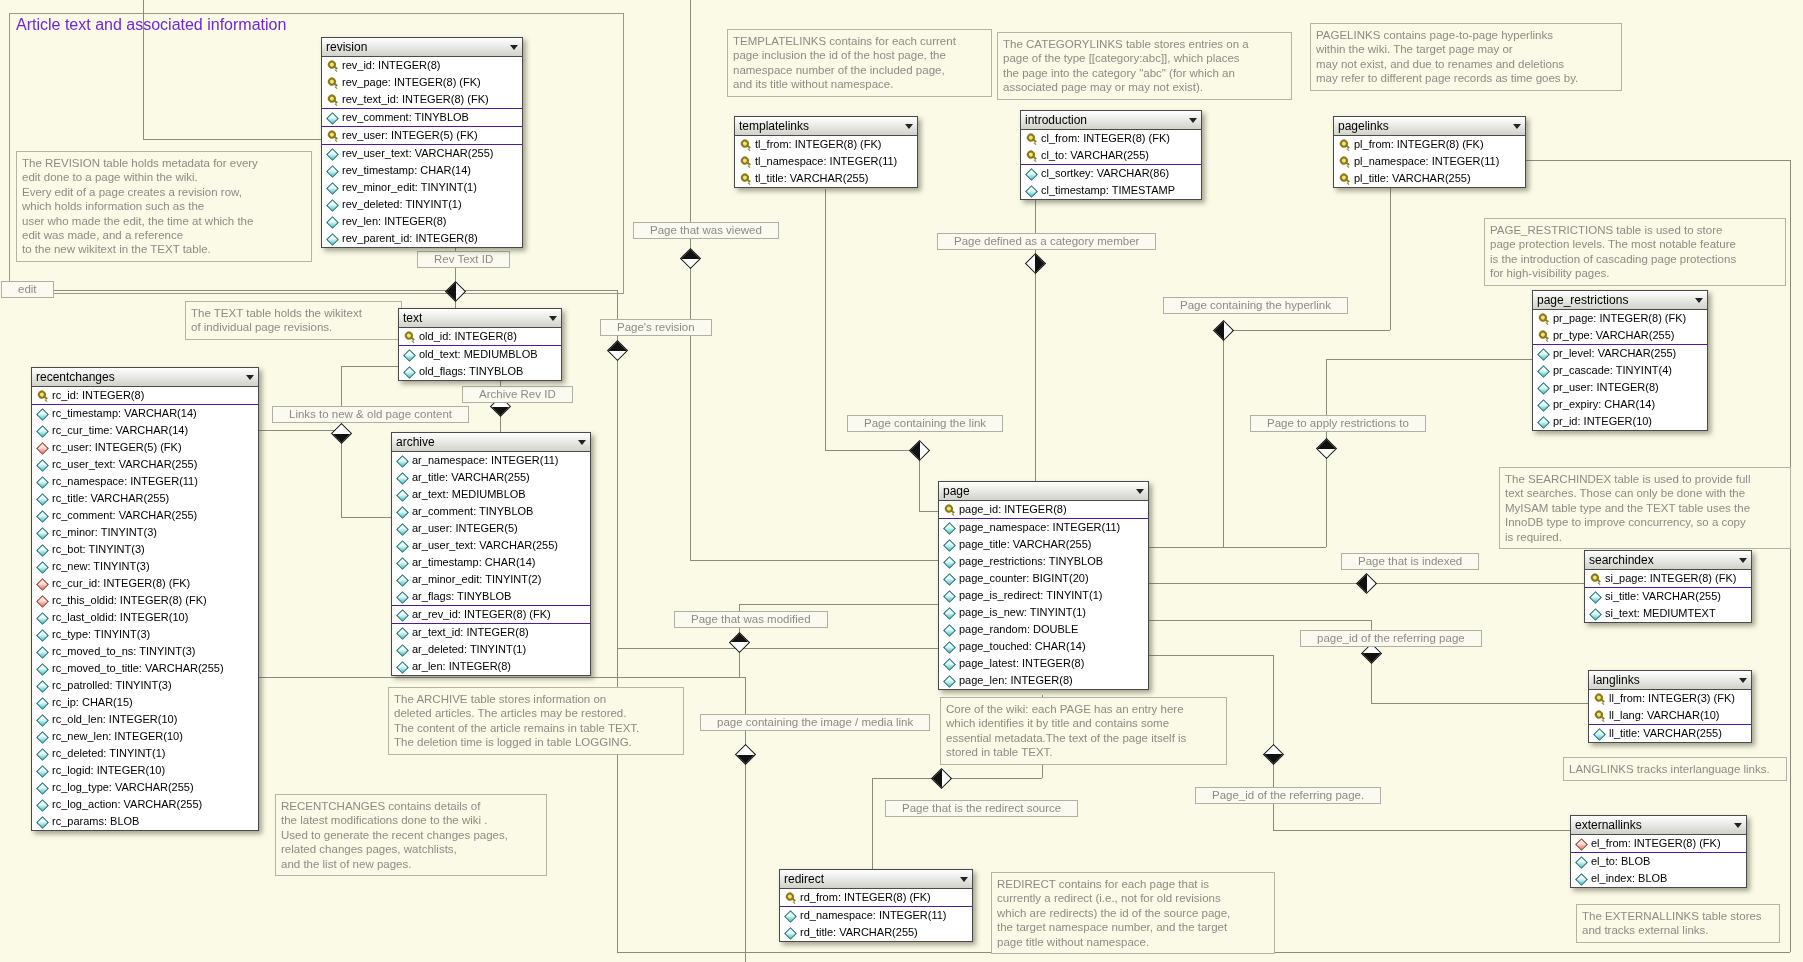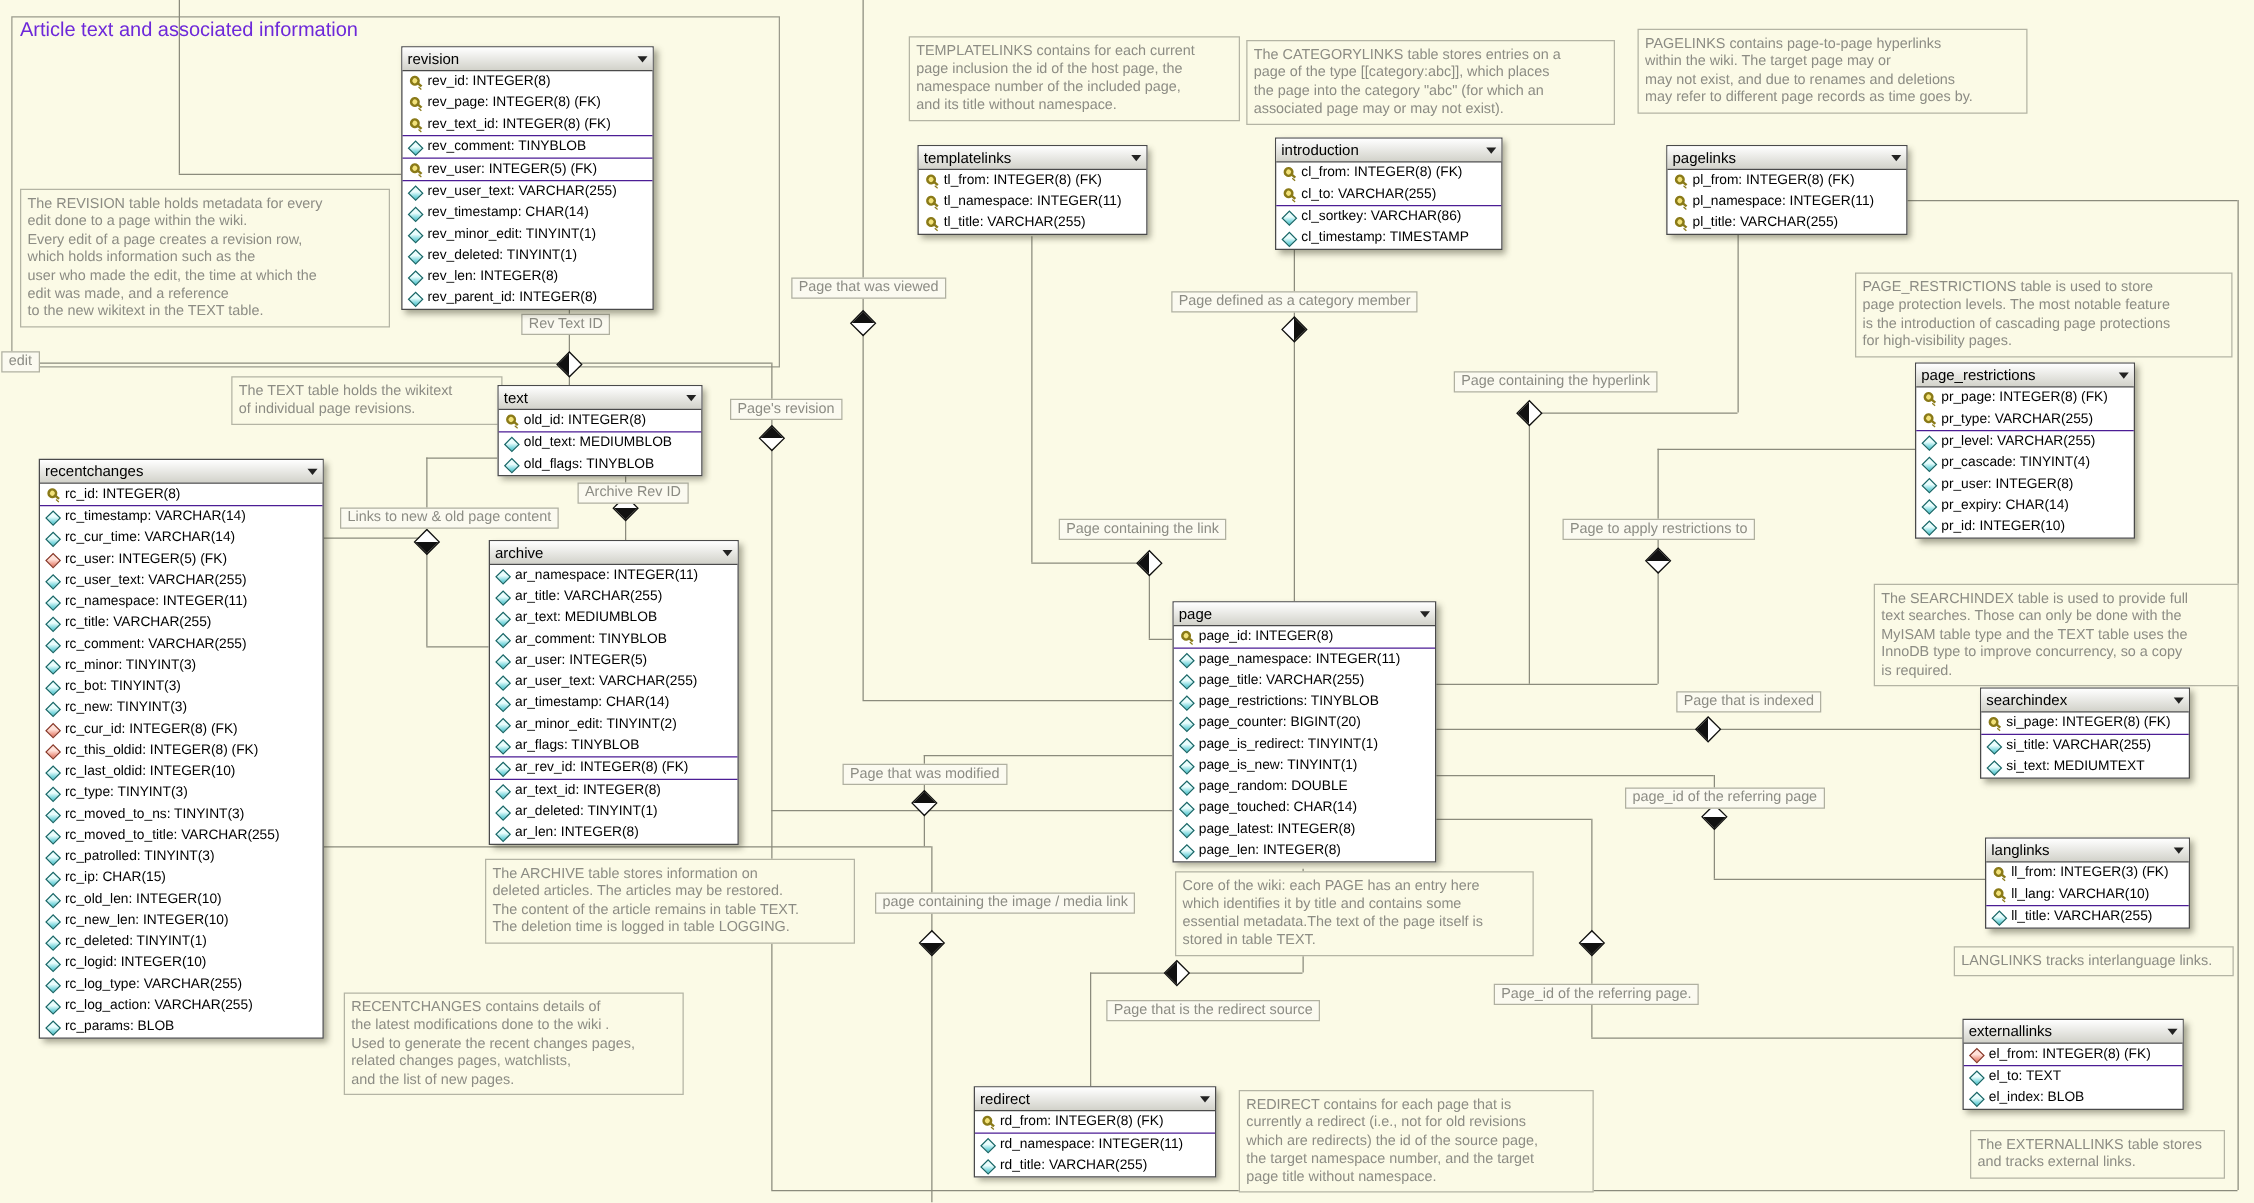--- a/index.html
+++ b/index.html
@@ -10,21 +10,21 @@
   .line{position:absolute;background:#8b8b7d;z-index:0}
   .dmd{position:absolute;width:13px;height:13px;border:1px solid #111;
        transform:rotate(45deg);z-index:1}
   .dmd.top{background:linear-gradient(135deg,#111 50%,#fff 50%)}
   .dmd.bottom{background:linear-gradient(315deg,#111 50%,#fff 50%)}
   .dmd.left{background:linear-gradient(45deg,#111 50%,#fff 50%)}
   .dmd.right{background:linear-gradient(225deg,#111 50%,#fff 50%)}
   .note{position:absolute;border:1px solid #b4b4a4;background:#fbfae6;color:#8c8c84;
         font-size:11.5px;line-height:1.25;padding:4px 5px;white-space:pre-line;z-index:2}
   .lbl{position:absolute;border:1px solid #b0b0a0;background:#fbfaf0;color:#8c8c84;
-       font-size:11.5px;padding:1px 5px 2px;white-space:nowrap;z-index:2}
+       font-size:11.5px;padding:1px 16px 2px;white-space:nowrap;z-index:2}
   .tbl{position:absolute;background:#fff;border:1px solid #4a4a4a;
        box-shadow:3px 3px 5px rgba(60,60,40,.45);z-index:3}
   .thead{height:18px;background:linear-gradient(#ffffff,#d2d2ca);border-bottom:1px solid #4a4a4a;
          display:flex;align-items:center;padding:0 4px;font-size:12px;color:#000;position:relative}
   .thead .ttl{flex:1}
   .thead-arrow{width:0;height:0;border-left:4px solid transparent;border-right:4px solid transparent;
          border-top:5px solid #222;margin-left:4px}
   .trow{height:17px;line-height:17px;display:flex;align-items:center;
         font-size:11px;color:#000;padding:0 3px;white-space:nowrap;overflow:hidden}
   .trow.sep{border-top:1px solid #4c1d95}
@@ -99,21 +99,21 @@
 <div class="dmd left" style="left:1216px;top:323px"></div>
 <div class="dmd top" style="left:1319px;top:441px"></div>
 <div class="dmd left" style="left:1359px;top:576px"></div>
 <div class="dmd bottom" style="left:1364px;top:646px"></div>
 <div class="dmd bottom" style="left:1266px;top:747px"></div>
 <div class="dmd left" style="left:934px;top:771px"></div>
 
 <div class="lbl" style="left:1px;top:281px">edit</div>
 <div class="lbl" style="left:417px;top:251px">Rev Text ID</div>
 <div class="lbl" style="left:633px;top:222px">Page that was viewed</div>
-<div class="lbl" style="left:584px;top:319px">Page's revision</div>
+<div class="lbl" style="left:600px;top:319px">Page's revision</div>
 <div class="lbl" style="left:462px;top:386px">Archive Rev ID</div>
 <div class="lbl" style="left:272px;top:406px">Links to new &amp; old page content</div>
 <div class="lbl" style="left:937px;top:233px">Page defined as a category member</div>
 <div class="lbl" style="left:1163px;top:297px">Page containing the hyperlink</div>
 <div class="lbl" style="left:847px;top:415px">Page containing the link</div>
 <div class="lbl" style="left:1250px;top:415px">Page to apply restrictions to</div>
 <div class="lbl" style="left:1341px;top:553px">Page that is indexed</div>
 <div class="lbl" style="left:1300px;top:630px">page_id of the referring page</div>
 <div class="lbl" style="left:674px;top:611px">Page that was modified</div>
 <div class="lbl" style="left:700px;top:714px">page containing the image / media link</div>
@@ -590,21 +590,21 @@
     <div class="thead">
       <span class="ttl">externallinks</span>
       <span class="thead-arrow"></span>
     </div>
     <div class="trow">
       <span class="ico fk"></span>
       <span>el_from: INTEGER(8) (FK)</span>
     </div>
     <div class="trow sep">
       <span class="ico col"></span>
-      <span>el_to: TEXT</span>
+      <span>el_to: BLOB</span>
     </div>
     <div class="trow">
       <span class="ico col"></span>
       <span>el_index: BLOB</span>
     </div>
   </div>
 <div class="tbl" style="left:779px;top:869px;width:192px">
     <div class="thead">
       <span class="ttl">redirect</span>
       <span class="thead-arrow"></span>

